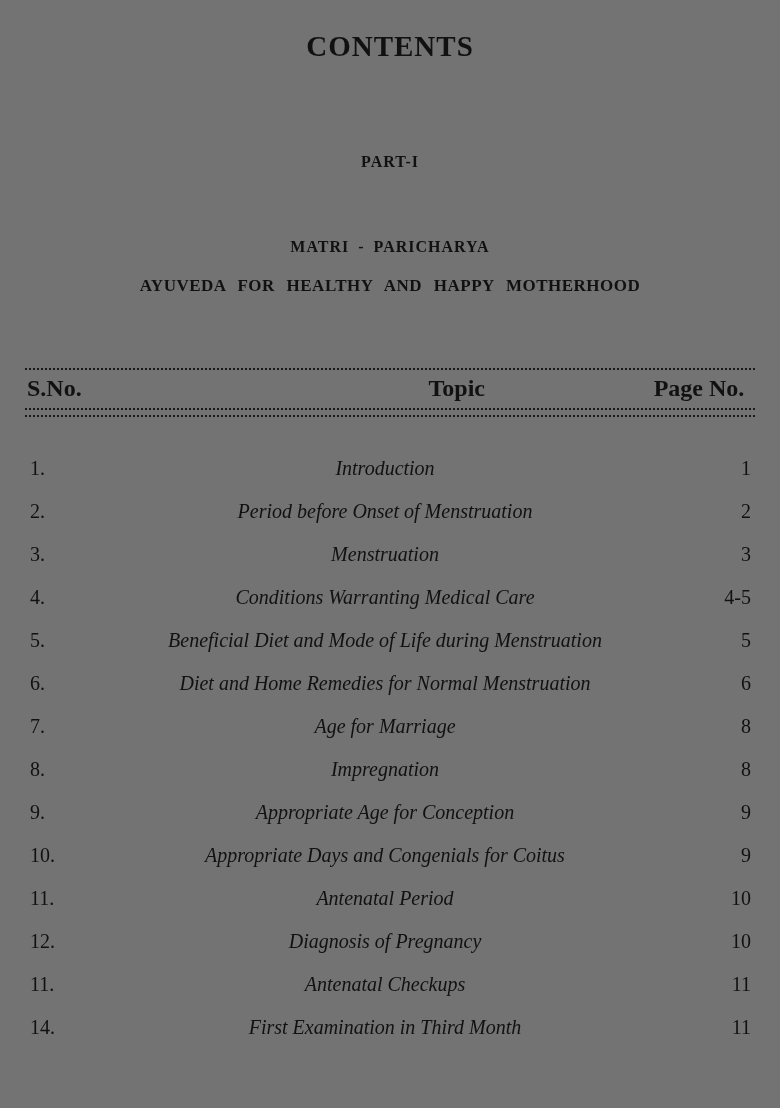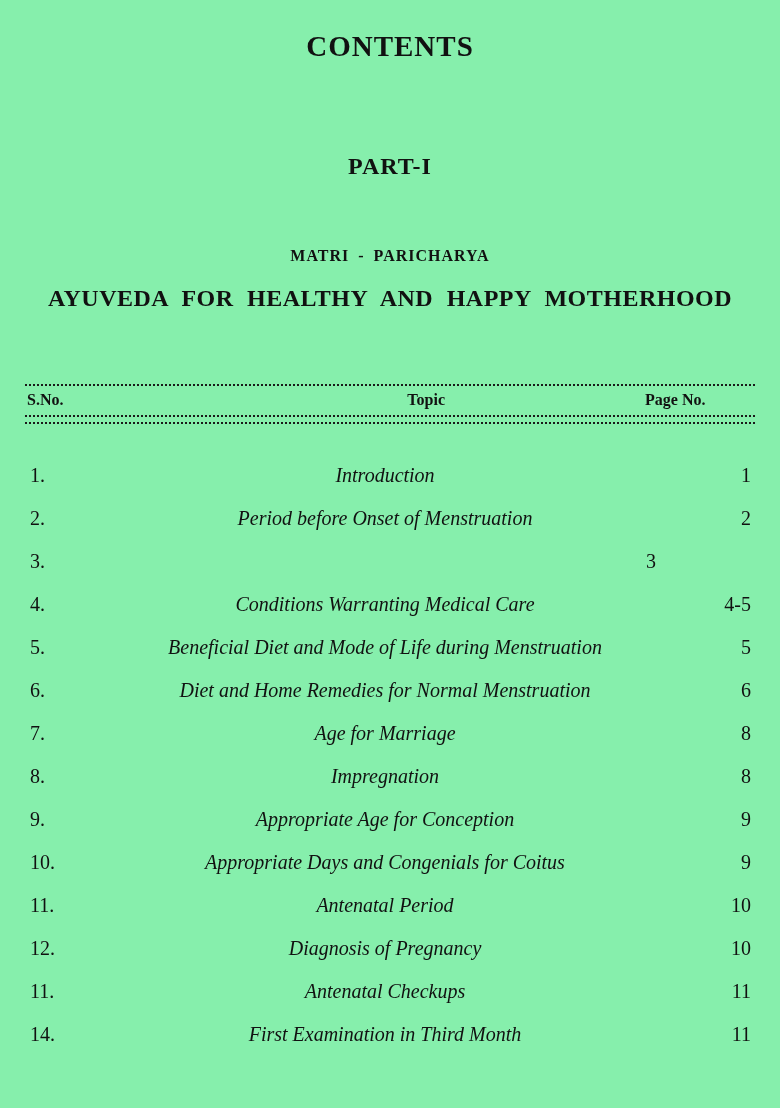--- a/index.html
+++ b/index.html
@@ -5,55 +5,55 @@
   html, body {
     margin: 0;
     padding: 0;
     background: #e8e8e8;
   }
   .page {
     position: relative;
     width: 780px;
     height: 1108px;
     margin: 0 auto;
-    background: #86efac;
+    background: #737373;
     color: #111111;
     font-family: "Liberation Serif", "DejaVu Serif", serif;
     overflow: hidden;
     box-sizing: border-box;
   }
   .doc-title {
     text-align: center;
     font-weight: bold;
     font-size: 29px;
     letter-spacing: 1px;
     padding-top: 30px;
     margin: 0;
   }
   .part-title {
     text-align: center;
     font-weight: bold;
-    font-size: 24px;
+    font-size: 16px;
     letter-spacing: 1px;
     margin: 0;
     padding-top: 90px;
   }
   .subtitle-1 {
     text-align: center;
     font-weight: bold;
     font-size: 16px;
     letter-spacing: 1px;
     word-spacing: 4px;
     margin: 12px;
     padding-top: 55px;
   }
   .subtitle-2 {
     text-align: center;
     font-weight: bold;
-    font-size: 24px;
+    font-size: 17px;
     letter-spacing: 0.5px;
     word-spacing: 7px;
     margin: 0;
     padding-top: 8px;
   }
   .toc {
     margin: 0 25px;
   }
   .toc-head-block {
     margin-top: 72px;
@@ -65,27 +65,26 @@
   .dotline.double {
     height: 5px;
     border-top: 2px dotted #1a1a1a;
     border-bottom: 2px dotted #1a1a1a;
   }
   .toc-header {
     display: grid;
     grid-template-columns: 90px 1fr 110px;
     align-items: baseline;
     font-weight: bold;
-    font-size: 16px;
+    font-size: 24px;
     padding: 5px 0 6px 0;
-    gap: 40px;
   }
   .toc-header .h-sno { text-align: left; padding-left: 2px; }
   .toc-header .h-topic { text-align: right; padding-right: 160px; }
-  .toc-header .h-page { text-align: left; padding-right: 2px; }
+  .toc-header .h-page { text-align: center; padding-right: 2px; }
   .toc-rows {
     margin-top: 40px;
   }
   .toc-row {
     display: grid;
     grid-template-columns: 85px 1fr 95px;
     align-items: baseline;
     font-size: 20px;
     height: 43px;
   }
@@ -125,20 +124,21 @@
   </div>
 
   <div class="toc-row">
     <span class="c-no">2.</span>
     <span class="c-topic">Period before Onset of Menstruation</span>
     <span class="c-page">2</span>
   </div>
 
   <div class="toc-row">
     <span class="c-no">3.</span>
+    <span class="c-topic">Menstruation</span>
     <span class="c-page">3</span>
   </div>
 
   <div class="toc-row">
     <span class="c-no">4.</span>
     <span class="c-topic">Conditions Warranting Medical Care</span>
     <span class="c-page">4-5</span>
   </div>
 
   <div class="toc-row">

